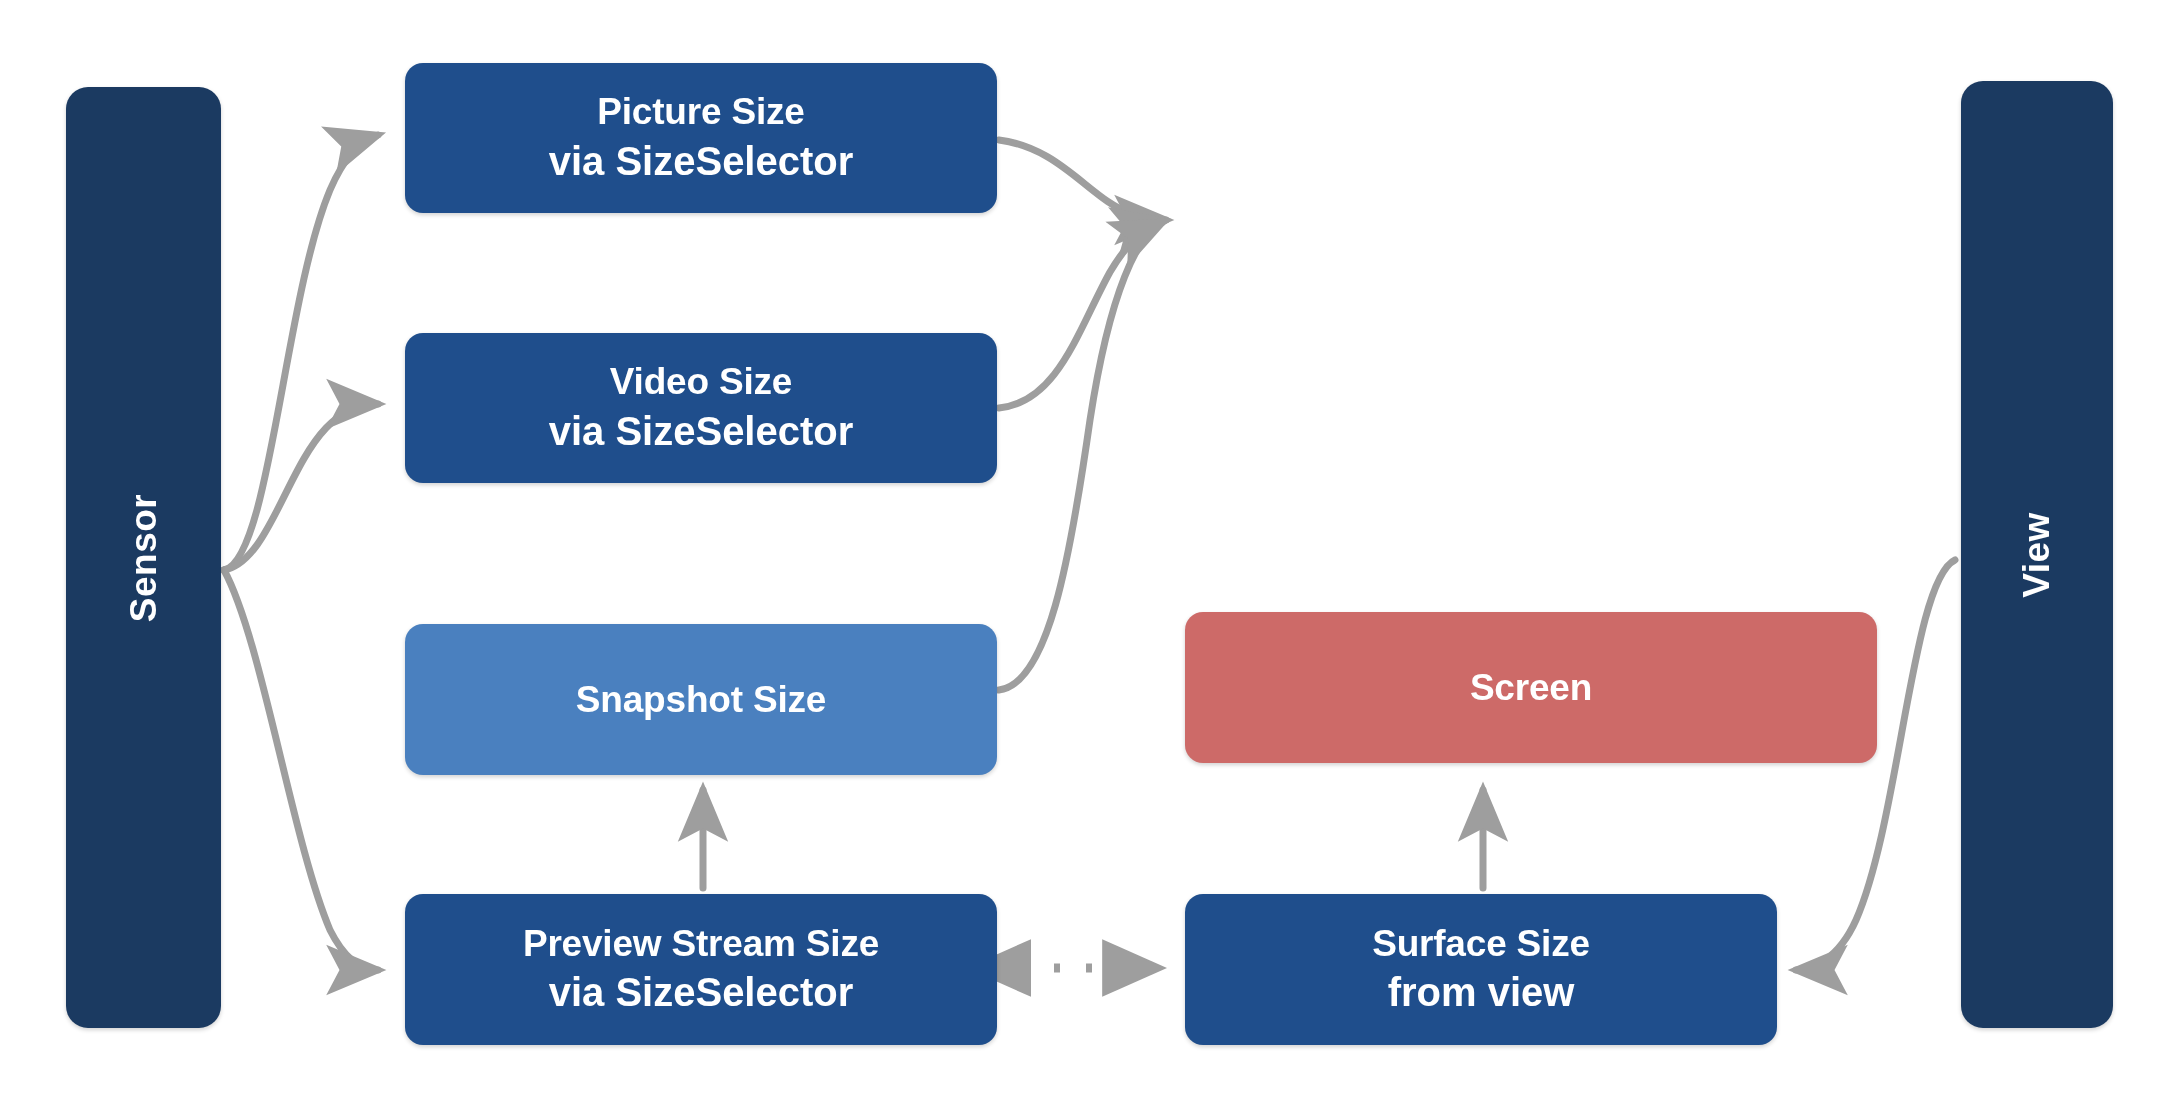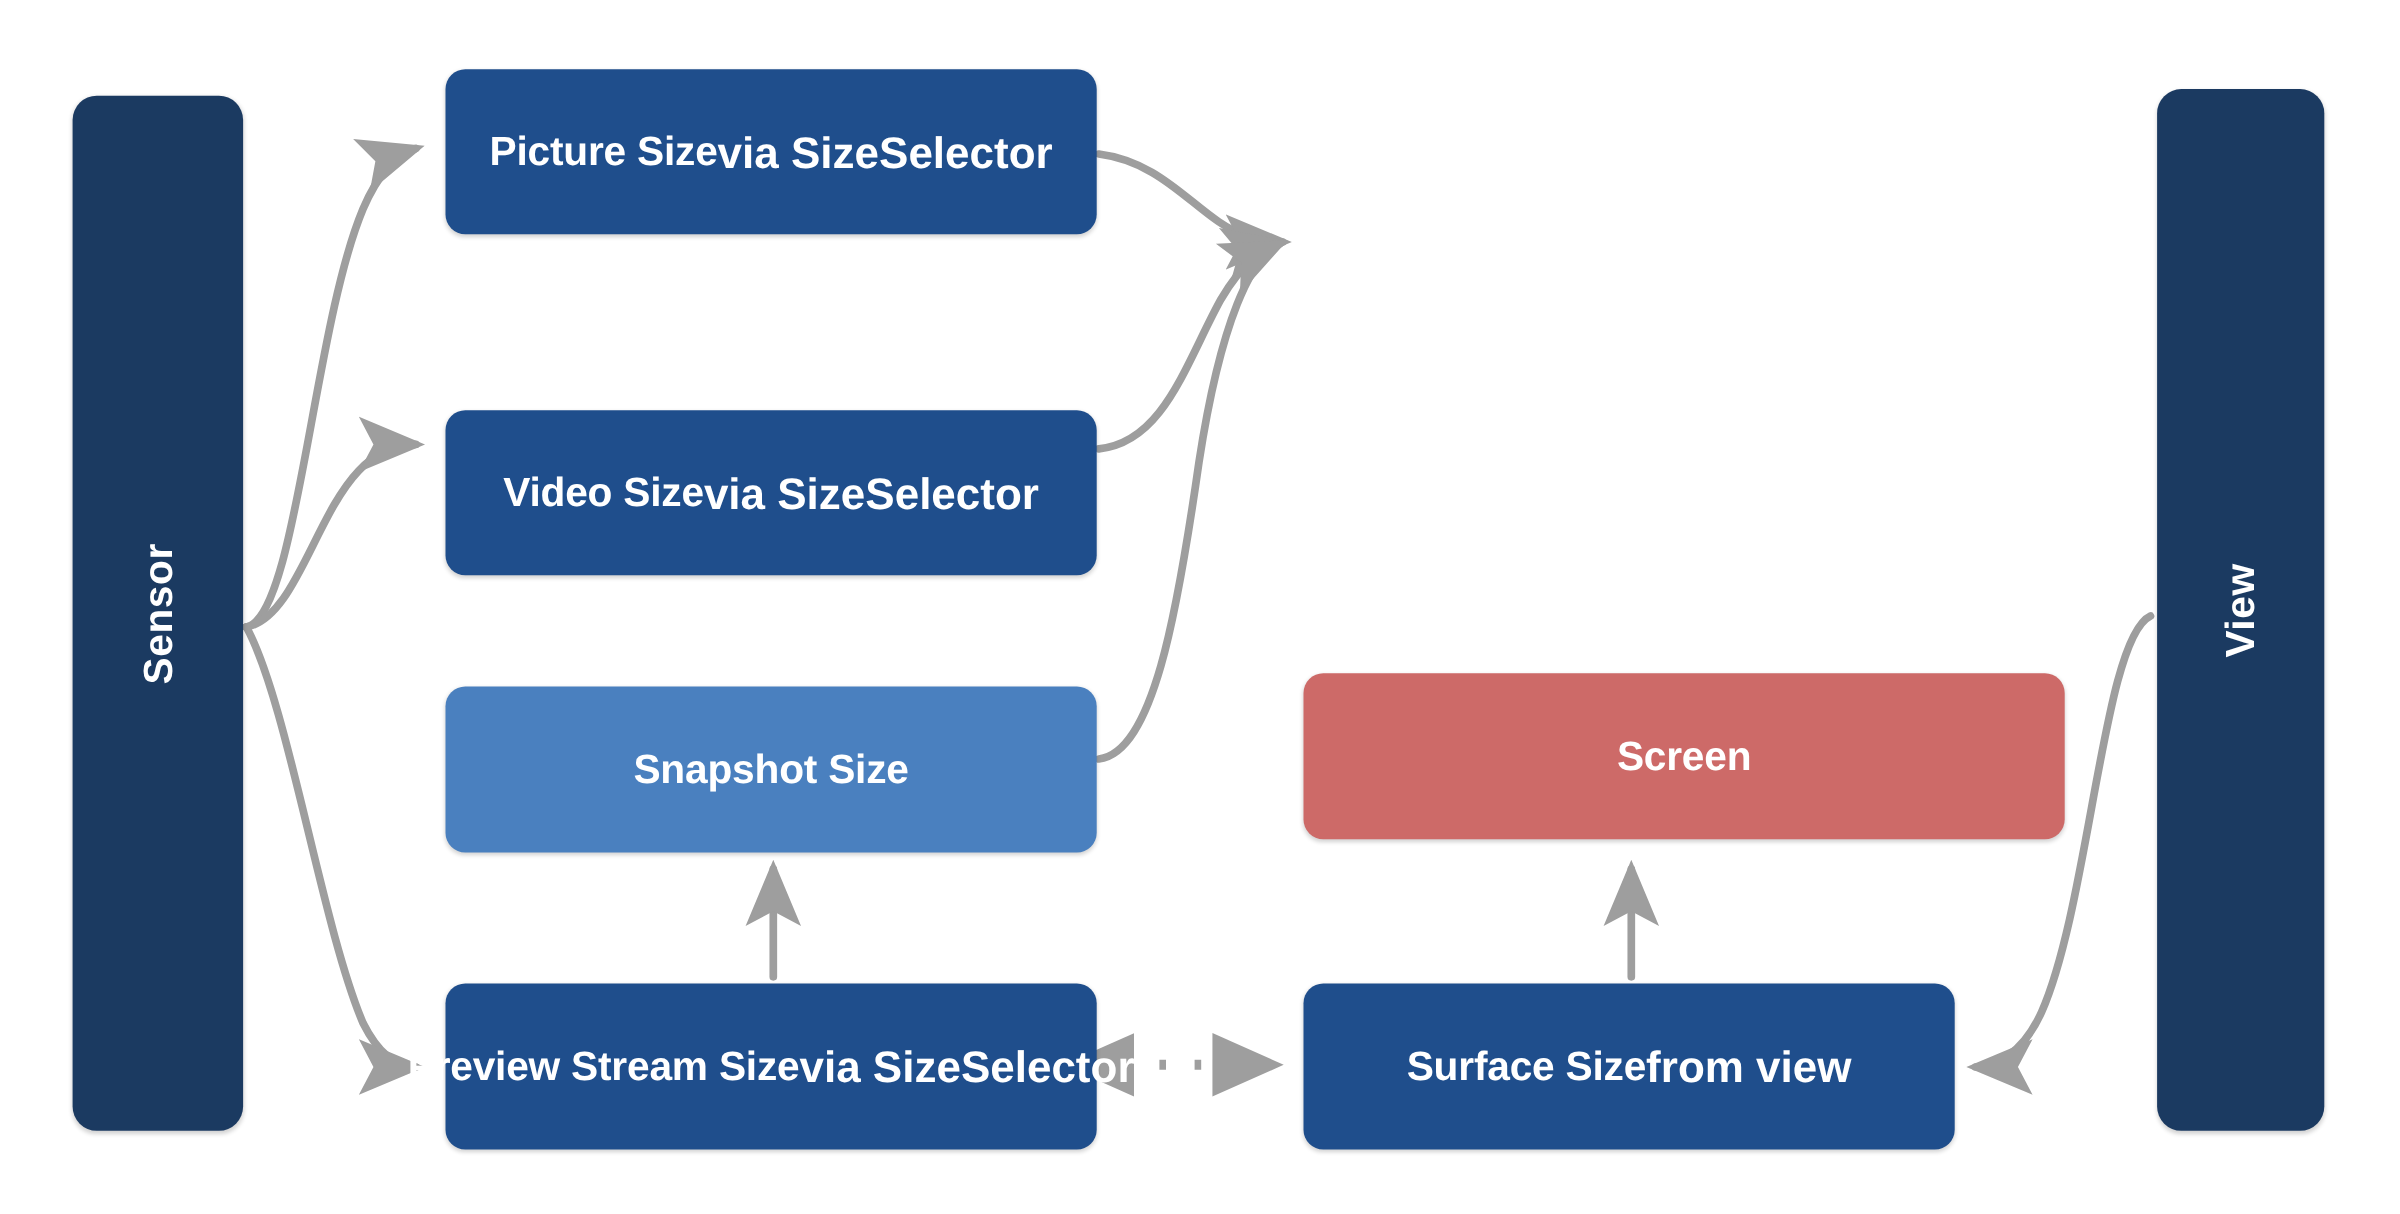--- a/index.html
+++ b/index.html
@@ -22,21 +22,21 @@
     left: 0;
     top: 0;
     width: 2182px;
     height: 1104px;
     pointer-events: none;
   }
   .node {
     position: absolute;
     box-sizing: border-box;
     display: flex;
-    flex-direction: row;
+    flex-direction: column;
     align-items: center;
     justify-content: center;
     border-radius: 18px;
     color: #ffffff;
     box-shadow: 0 2px 4px rgba(0,0,0,0.18);
     z-index: 2;
   }
   .node .title {
     font-weight: bold;
     font-size: 37px;
@@ -75,21 +75,21 @@
   
   .c-darkblue { background: #1f4e8c; }
   .c-midblue  { background: #4a80bf; }
   .c-red      { background: #cd6a68; }
 
   
   #lane-sensor   { left: 66px;   top: 87px;  width: 155px; height: 941px; }
   #lane-view     { left: 1961px; top: 81px;  width: 152px; height: 947px; }
 
   #node-picture  { left: 405px;  top: 63px;  width: 592px; height: 150px; }
-  #node-video    { left: 405px;  top: 333px; width: 592px; height: 150px; margin-top: 40px; }
+  #node-video    { left: 405px;  top: 333px; width: 592px; height: 150px; }
   #node-snapshot { left: 405px;  top: 613px; width: 592px; height: 151px; margin-top: 11px; }
   #node-preview  { left: 405px;  top: 894px; width: 592px; height: 151px; }
 
   #node-output   { left: 1185px; top: 138px; width: 592px; height: 148px; }
   #node-screen   { left: 1185px; top: 612px; width: 692px; height: 151px; }
   #node-surface  { left: 1185px; top: 894px; width: 592px; height: 151px; }
 </style>
 </head>
 <body>
 

